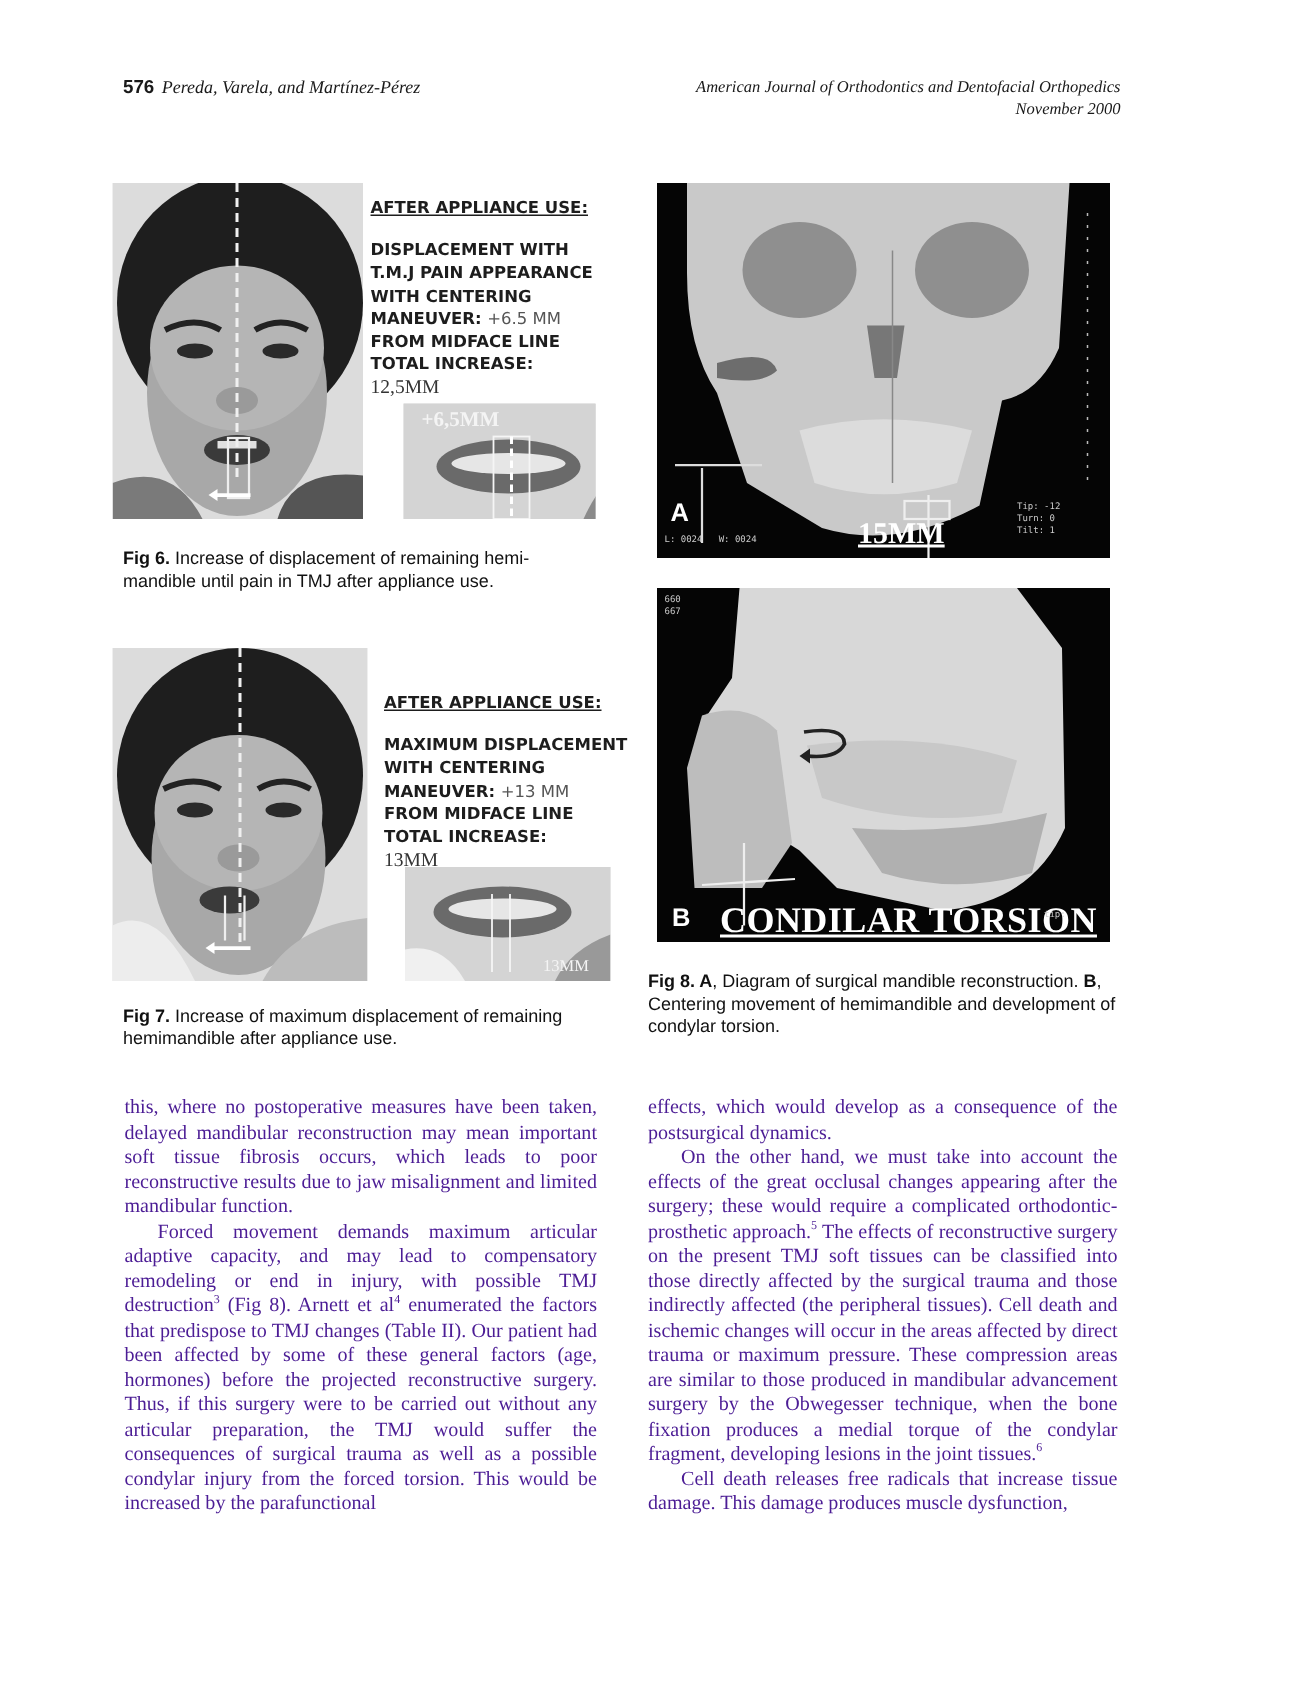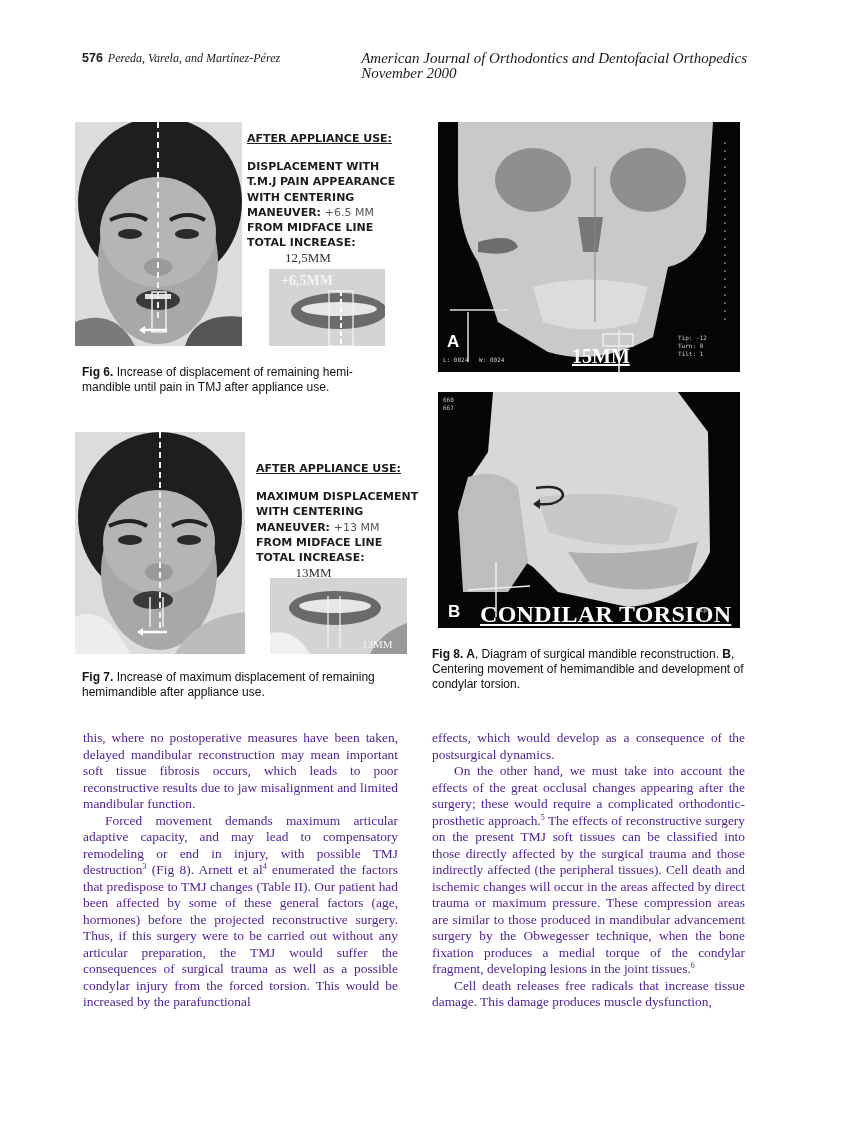--- a/index.html
+++ b/index.html
@@ -1,27 +1,27 @@
 <!DOCTYPE html>
 <html><head>
 <meta charset="utf-8">
 <style>
   html, body { margin:0; padding:0; background:#ffffff; }
   body { width:866px; height:1122px; position:relative; overflow:hidden; font-family:"Liberation Serif", serif; color:#1a1a1a; }
   .abs { position:absolute; }
   .hdr-left { left:82px; top:51px; font-size:12px; white-space:nowrap; }
   .hdr-left .pg { font-family:"Liberation Sans", sans-serif; font-weight:bold; font-size:12.5px; margin-right:5px; }
   .hdr-left .auth { font-style:italic; }
-  .hdr-right { right:119px; top:51px; font-style:italic; font-size:15px; line-height:15px; }
+  .hdr-right { right:119px; top:51px; text-align:right; font-style:italic; font-size:11px; line-height:15px; }
 
   .photo { background:#8c8c8c; overflow:hidden; }
   .annot { font-family:"DejaVu Sans", sans-serif; font-weight:bold; font-size:11px; line-height:15.2px; color:#1d1d1d; }
   .annot .u { text-decoration:underline; display:block; margin-bottom:13px; }
   .annot .thin { font-weight:normal; color:#555; }
-  .annot .tot { display:block; text-align:center; font-family:"Liberation Serif", serif; font-weight:normal; font-size:13px; color:#333; padding-right:48px; }
+  .annot .tot { display:block; text-align:left; font-family:"Liberation Serif", serif; font-weight:normal; font-size:13px; color:#333; padding-right:48px; }
   .mouth { background:#cfcfcf; overflow:hidden; }
 
   .cap { font-family:"Liberation Sans", sans-serif; font-size:12px; line-height:15px; color:#111; }
   .cap b { font-weight:bold; }
 
   .ct { background:#050505; overflow:hidden; }
   .ct .letter { position:absolute; font-family:"Liberation Sans", sans-serif; font-weight:bold; font-size:17px; color:#fff; }
   .ct .lbl { position:absolute; font-family:"Liberation Serif", serif; font-weight:bold; color:#ffffff; text-decoration:underline; }
   .ct .tiny { position:absolute; font-family:"DejaVu Sans Mono", monospace; font-size:6px; color:#ccc; line-height:8px; }
 
@@ -65,21 +65,21 @@
 <div class="abs annot" style="left:247px;top:131px;width:170px;">
   <span class="u">AFTER  APPLIANCE  USE:</span>
   <div>DISPLACEMENT  WITH</div>
   <div>T.M.J PAIN APPEARANCE</div>
   <div>WITH CENTERING</div>
   <div><span>MANEUVER: </span><span class="thin">+6.5 MM</span></div>
   <div>FROM MIDFACE LINE</div>
   <div>TOTAL INCREASE:</div>
   <span class="tot">12,5MM</span>
 </div>
-<div class="abs mouth" style="left:269px;top:269px;width:116px;height:77px;">
+<div class="abs mouth" style="left:269px;top:269px;width:128px;height:77px;">
   <svg width="140" height="77" viewBox="0 0 140 77">
     <rect width="140" height="77" fill="#d4d4d4"></rect>
     <ellipse cx="70" cy="42" rx="48" ry="18" fill="#6a6a6a"></ellipse>
     <ellipse cx="70" cy="40" rx="38" ry="7" fill="#e6e6e6"></ellipse>
     <rect x="60" y="22" width="24" height="55" fill="none" stroke="#f5f5f5" stroke-width="1.2"></rect>
     <line x1="72" y1="22" x2="72" y2="77" stroke="#fff" stroke-width="2" stroke-dasharray="5,3"></line>
     <path d="M120 77 Q130 55 140 50 L140 77 Z" fill="#8a8a8a"></path>
   </svg>
   <div class="abs" style="left:12px;top:4px;font-family:'Liberation Serif',serif;font-weight:bold;font-size:14px;color:#f4f4f4;">+6,5MM</div>
 </div>

